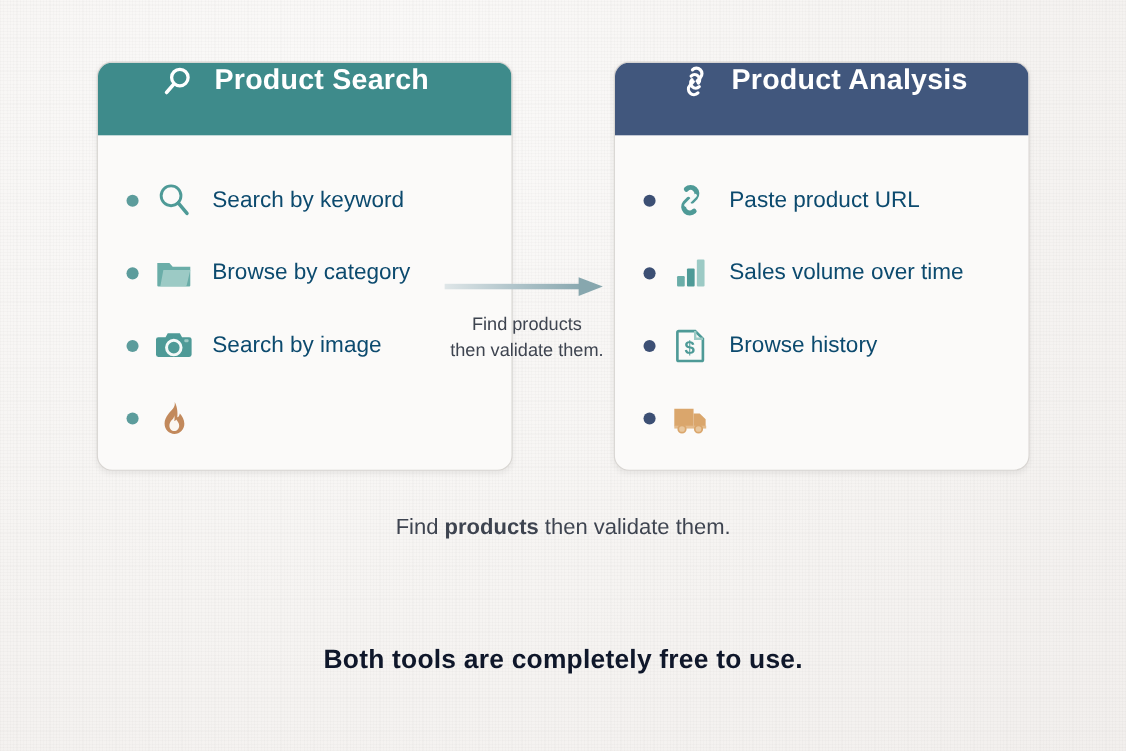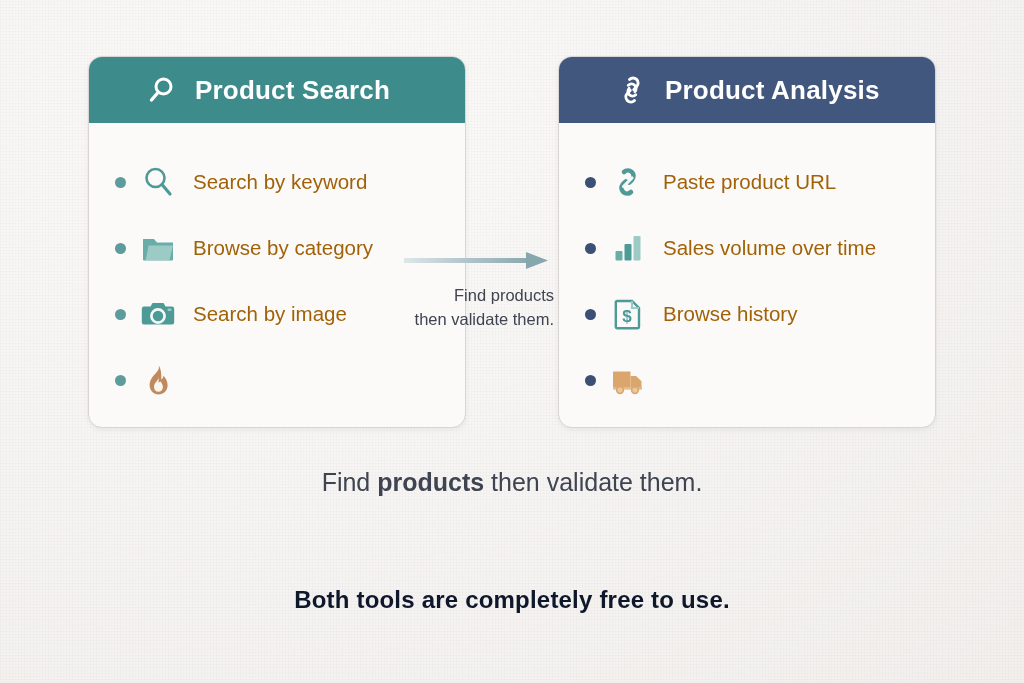--- a/index.html
+++ b/index.html
@@ -39,21 +39,20 @@
     border: 1px solid #d8d5d2;
     box-shadow: 0 2px 5px rgba(60,60,60,0.07);
     overflow: hidden;
   }
   #card-search  { left: 88px;  top: 56px; height: 370px; }
   #card-analysis{ left: 558px; top: 56px; height: 370px; }
 
   .card-header {
     height: 66px;
     display: flex;
-    align-items: center;
     padding-left: 56px;
     box-sizing: border-box;
   }
   #card-search .card-header   { background: #3e8b8b; }
   #card-analysis .card-header { background: #41577d; }
 
   .card-header .hdr-icon {
     width: 34px;
     height: 34px;
     flex: 0 0 34px;
@@ -98,50 +97,49 @@
     height: 36px;
     flex: 0 0 36px;
     margin-left: 14px;
     display: flex;
     align-items: center;
     justify-content: center;
   }
   .item-label {
     margin-left: 17px;
     font-size: 20.5px;
-    color: #a16207;
+    color: #0c4a6e;
     white-space: nowrap;
   }
 
   
   #connector {
     position: absolute;
     left: 404px;
     top: 248px;
     width: 150px;
     text-align: center;
   }
   #arrow-svg { display: block; }
   #connector-caption {
     margin-top: 10px;
     font-size: 16.5px;
     line-height: 1.45;
     color: #3e4450;
     white-space: nowrap;
-    text-align: right;
   }
 
   
   #caption-main {
     position: absolute;
     left: 0;
     right: 0;
     top: 468px;
     text-align: center;
-    font-size: 25px;
+    font-size: 20px;
     color: #3e4450;
   }
   #caption-main .strong { font-weight: bold; }
 
   #caption-free {
     position: absolute;
     left: 0;
     right: 0;
     top: 586px;
     text-align: center;

